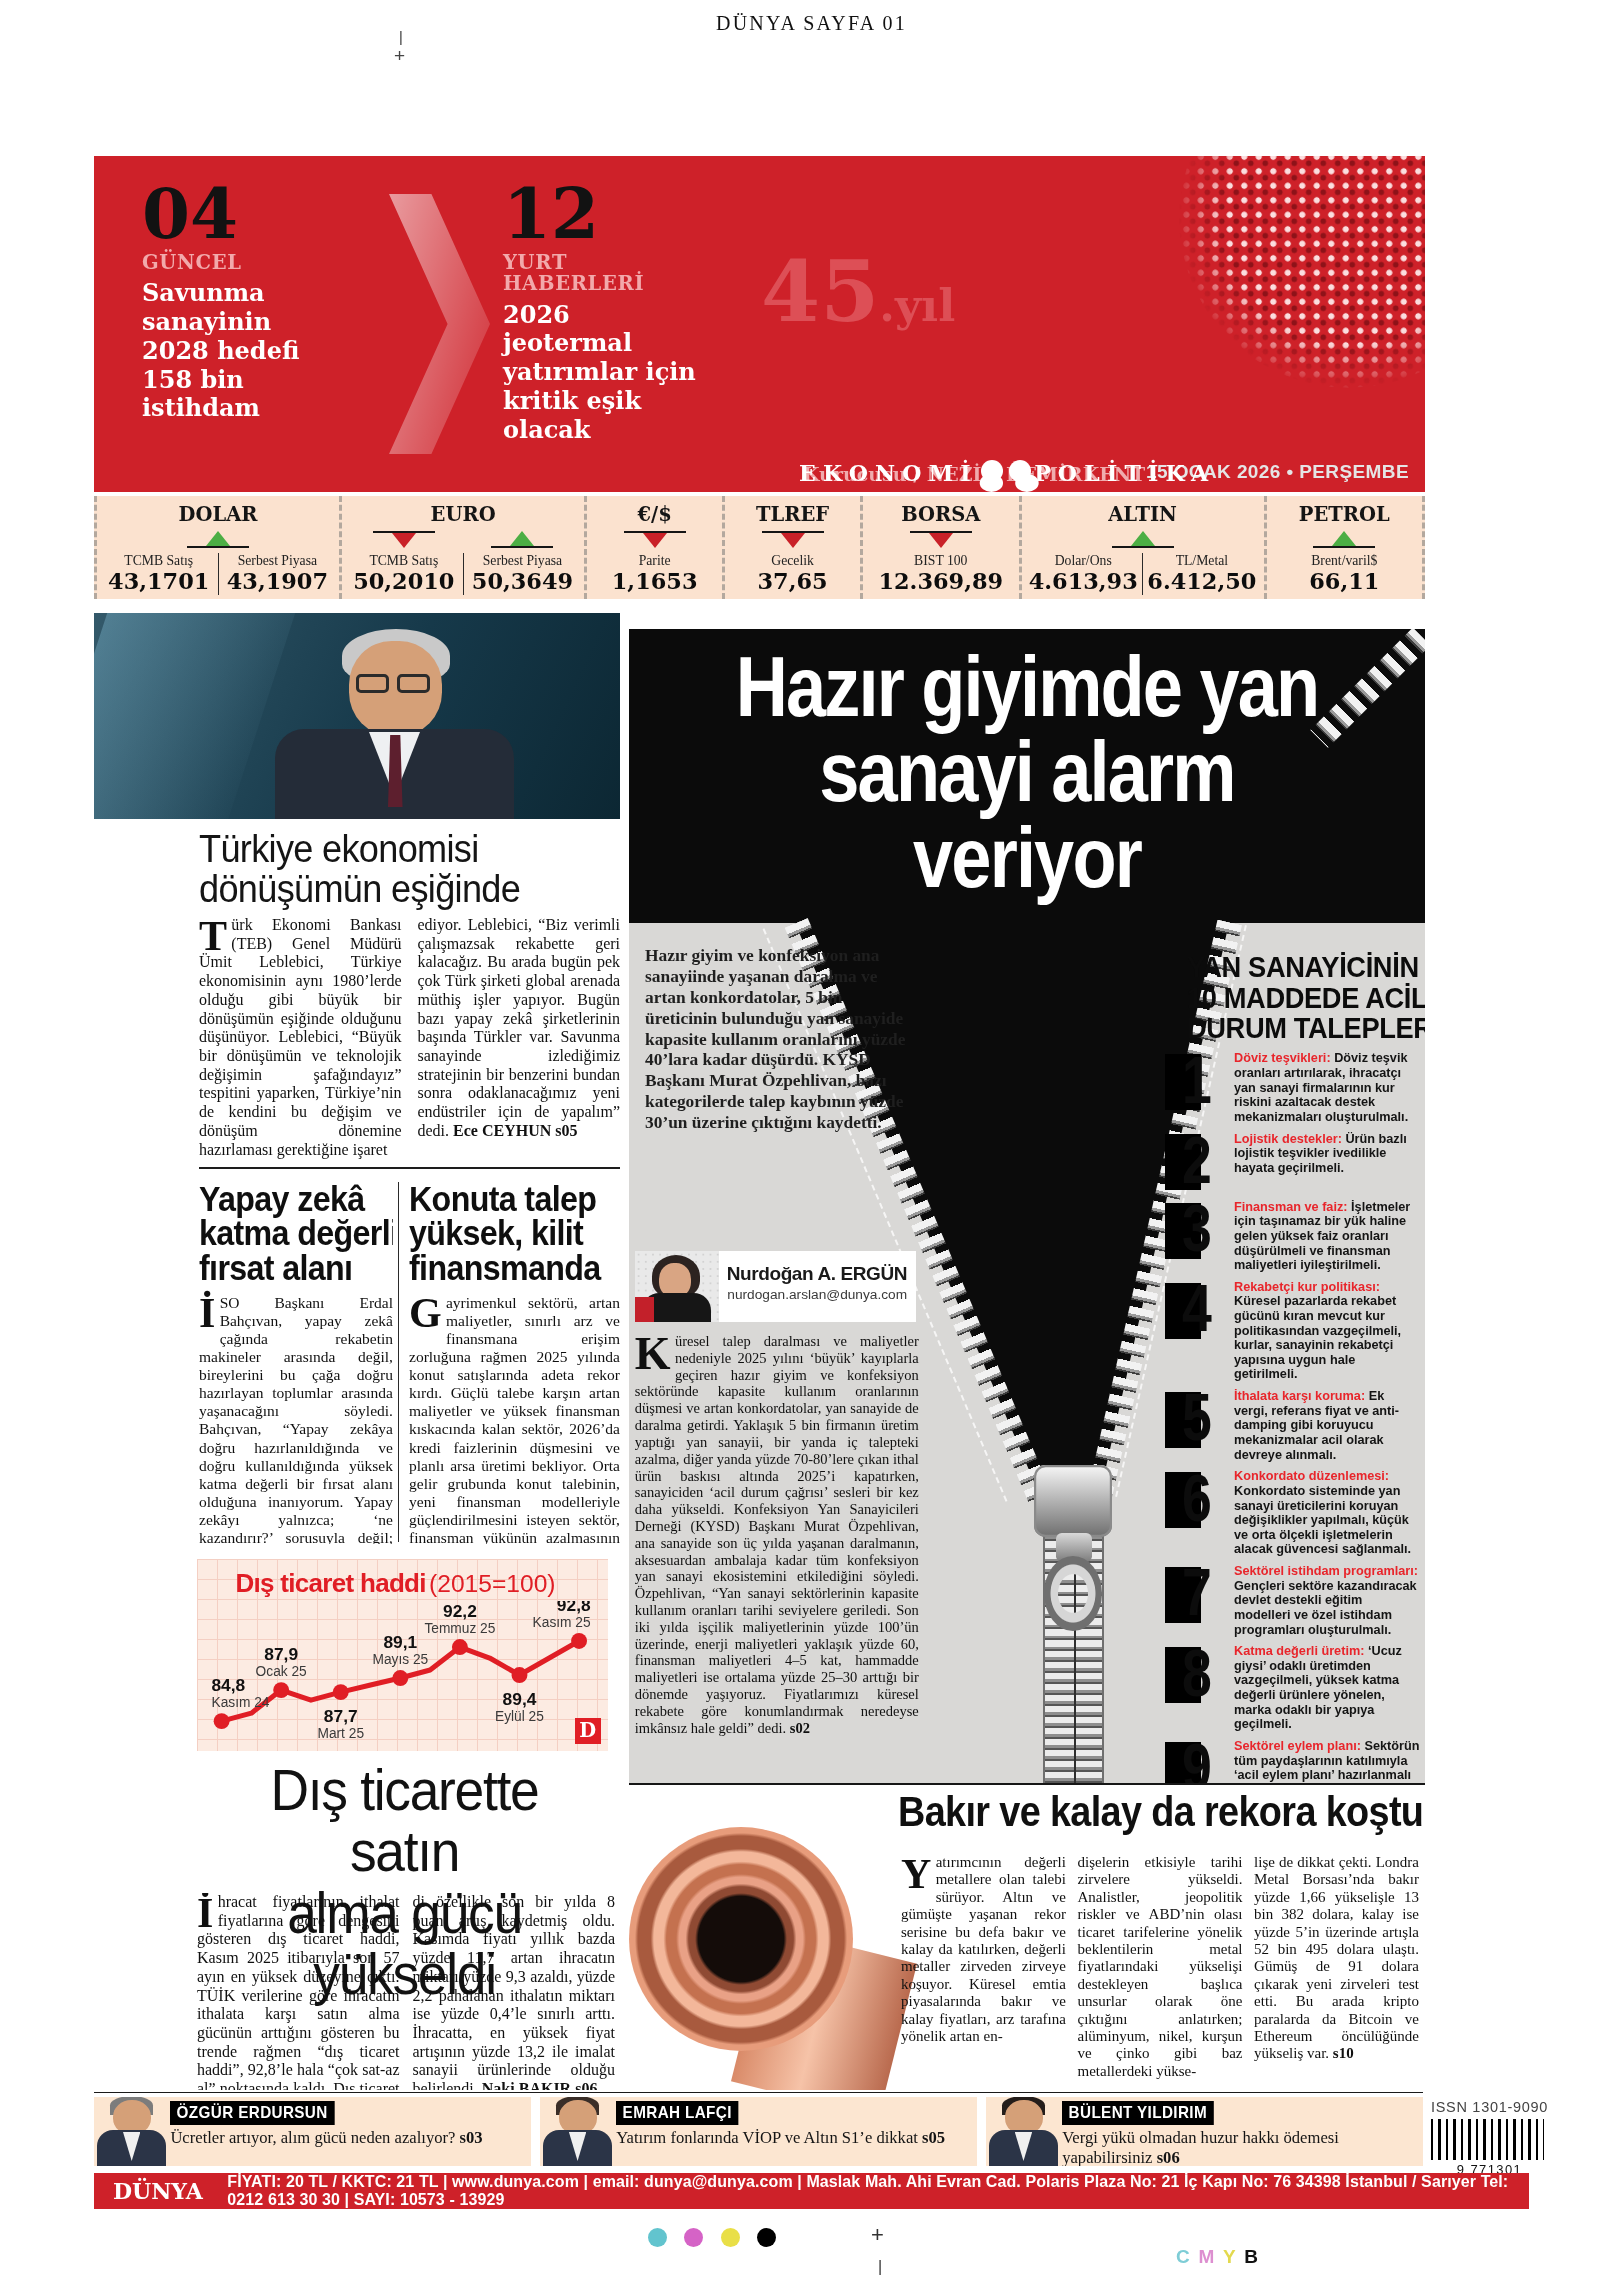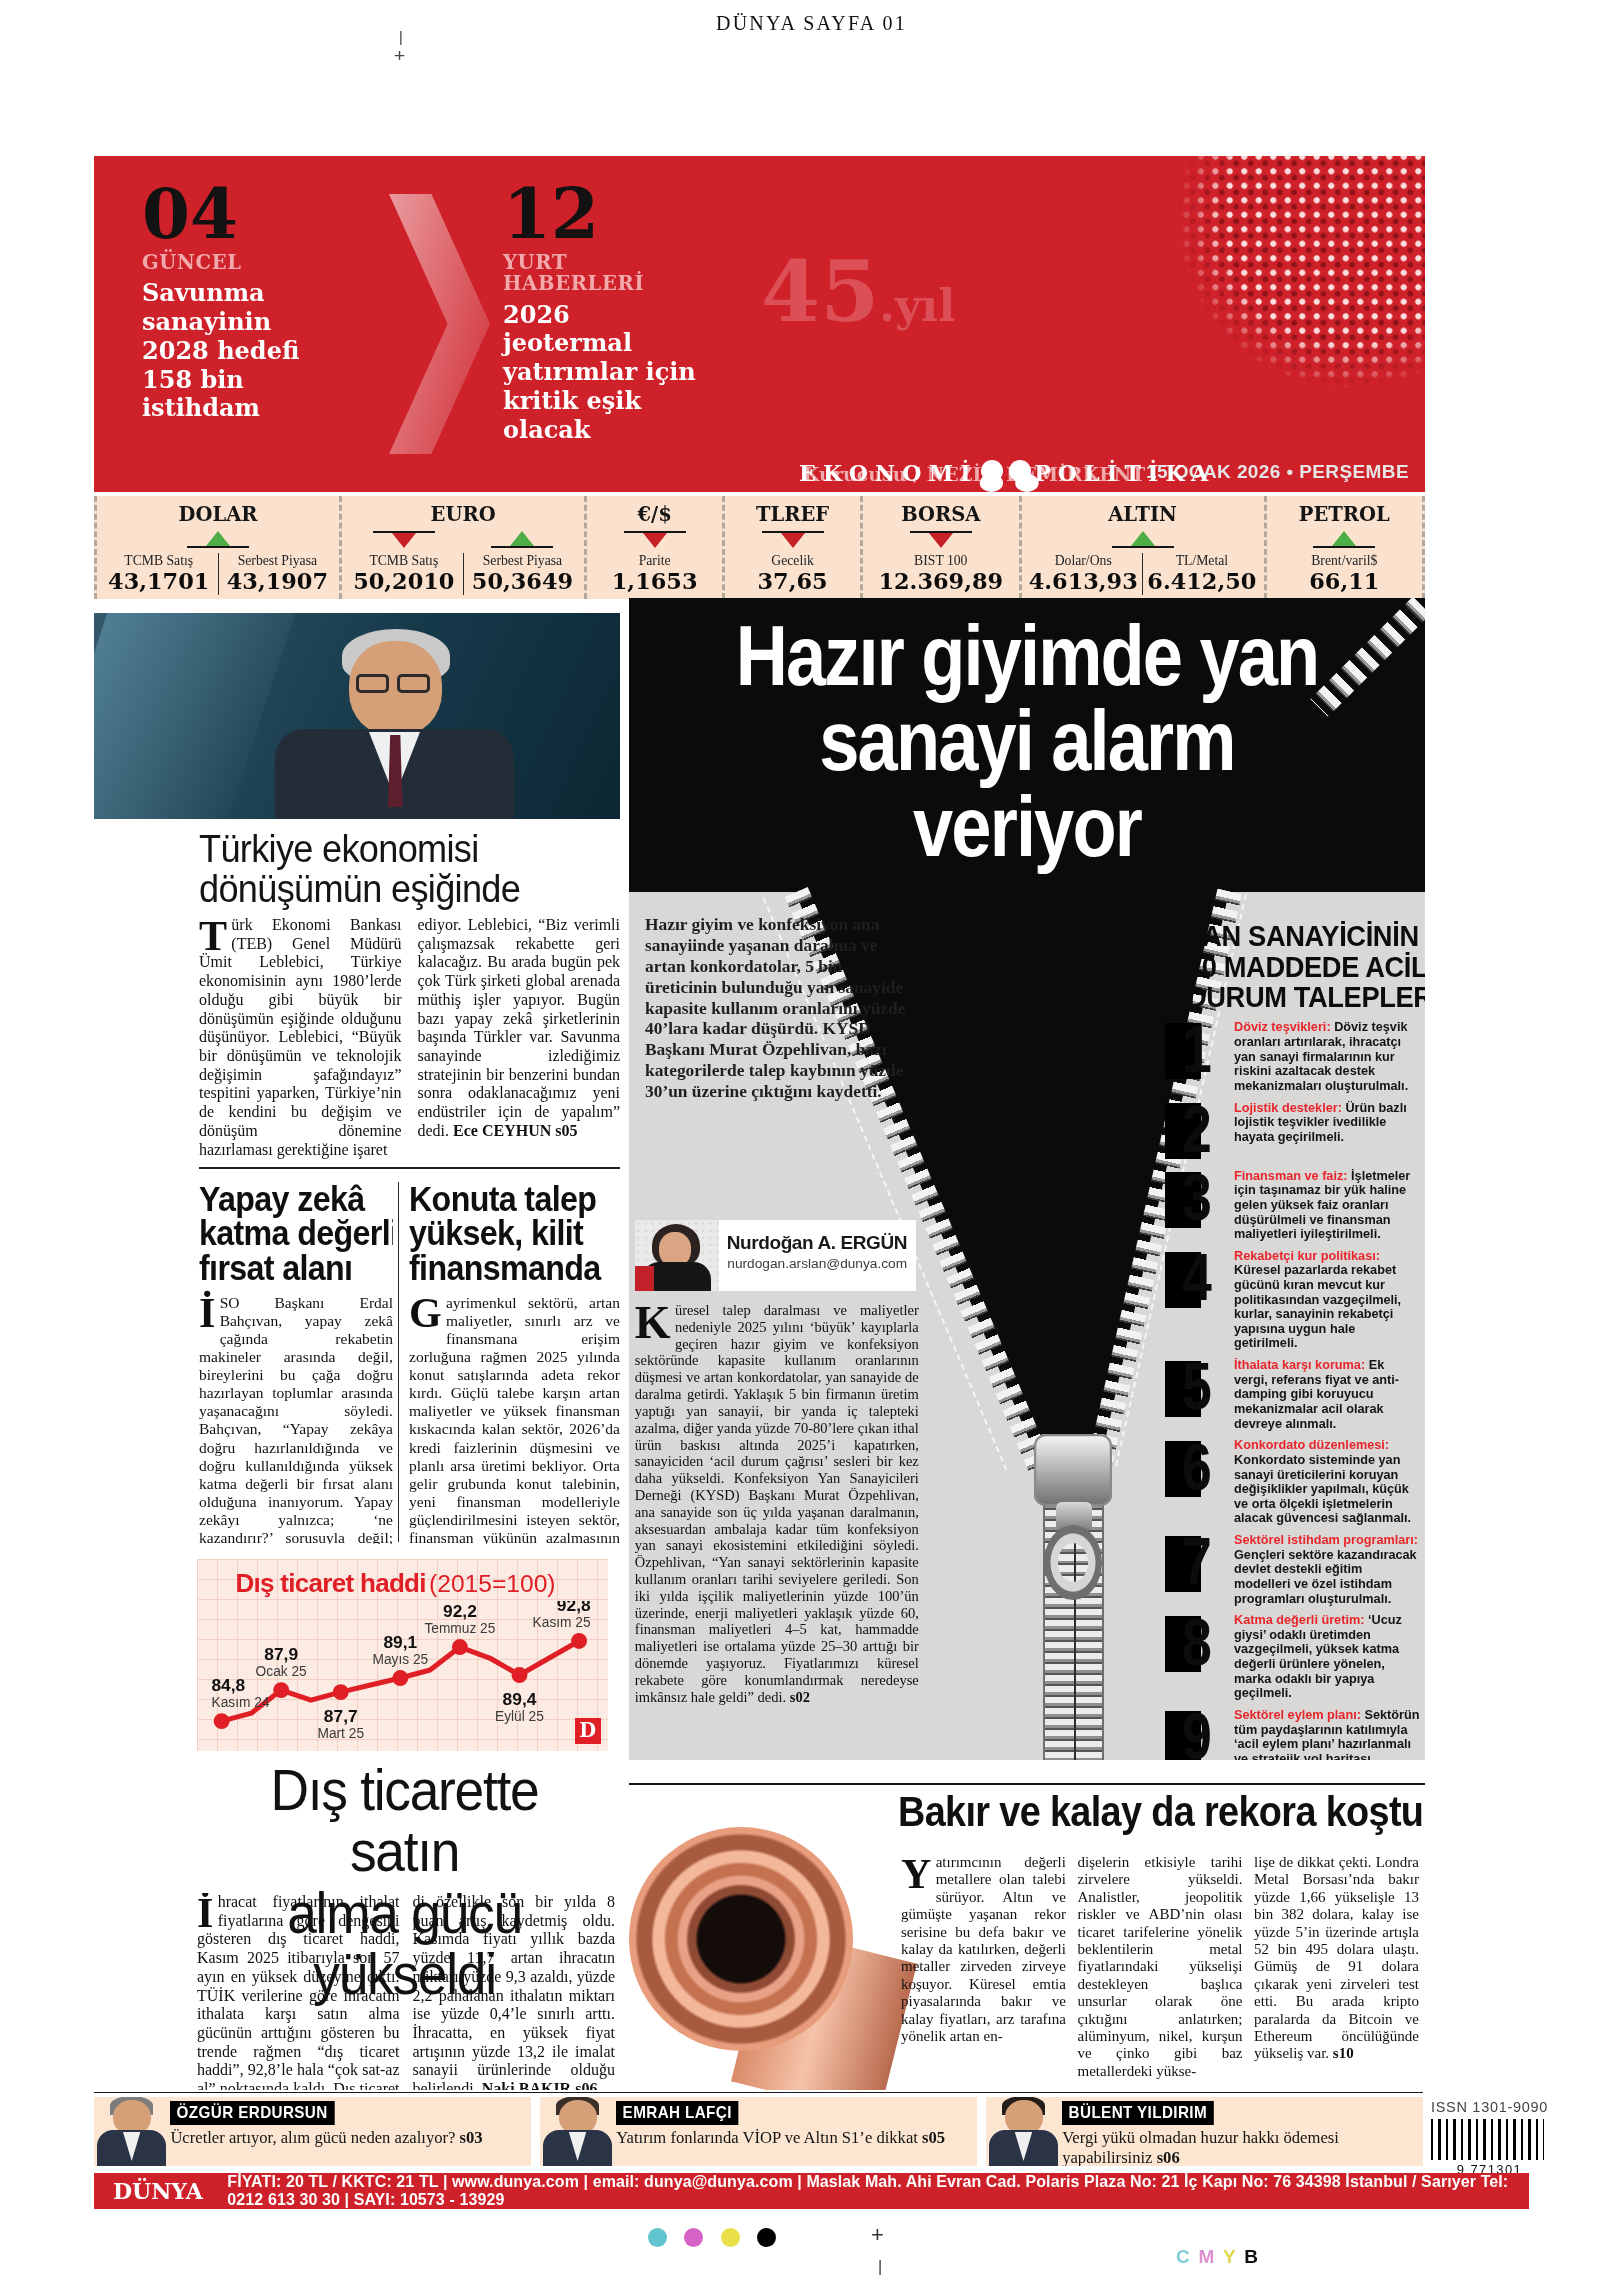--- a/index.html
+++ b/index.html
@@ -92,21 +92,21 @@
   .ct1{font:bold 26px "Liberation Sans",sans-serif;color:var(--line-red);letter-spacing:-0.7px;}
   .ct2{font:300 24.6px "Liberation Sans",sans-serif;color:var(--line-red);}
   .chartbox svg{position:absolute;left:0;top:42px;}
   .dlogo{position:absolute;right:7.2px;bottom:7.2px;width:26px;height:26px;background:var(--line-red);color:#fff;font:bold 19.5px/26px "DejaVu Serif",serif;text-align:center;}
 
   
   .h-trade{left:197px;top:1759px;width:415px;text-align:center;font:500 58px/1.06 "Liberation Sans",sans-serif;letter-spacing:-1.4px;color:#121212;transform:scaleX(.92);transform-origin:center;}
   .trade-body{left:197px;top:1893px;width:418px;height:197px;display:flex;gap:13px;overflow:hidden;}
 
   
-  .story{left:629px;top:598px;width:796px;height:1162px;background:var(--grey-bg);overflow:hidden;}
+  .story{left:629px;top:629px;width:796px;height:1162px;background:var(--grey-bg);overflow:hidden;}
   .zipblack{position:absolute;inset:0;background:#0b0b0b;
     clip-path:polygon(0 0,796px 0,796px 294px,600px 294px,470px 869px,412px 869px,166px 294px,0 294px);}
   .h-main{position:absolute;left:0;right:0;top:14.5px;text-align:center;color:#fff;font:bold 85px/1.01 "Liberation Sans",sans-serif;letter-spacing:-2.2px;transform:scaleX(.85);}
   .teeth{position:absolute;width:24.6px;background:repeating-linear-gradient(to bottom,#f2f2f2 0 7.2px,#9a9a9a 7.2px 10px,#3d3d3d 10px 11.6px,rgba(0,0,0,0) 11.6px 18px);}
   .teeth.tl{left:277px;top:269px;height:626px;transform:rotate(-23deg);}
   .teeth.tr{left:523px;top:286px;height:589px;transform:rotate(12.8deg);}
   .teeth.tc{left:729px;top:-14.5px;height:145px;transform:rotate(45deg);}
   .stitch{position:absolute;border-left:2.9px dashed rgba(255,255,255,.75);}
   .stitch.sl{left:255px;top:275px;height:622px;transform:rotate(-23deg);}
   .stitch.sr{left:551px;top:289px;height:586px;transform:rotate(12.8deg);}

